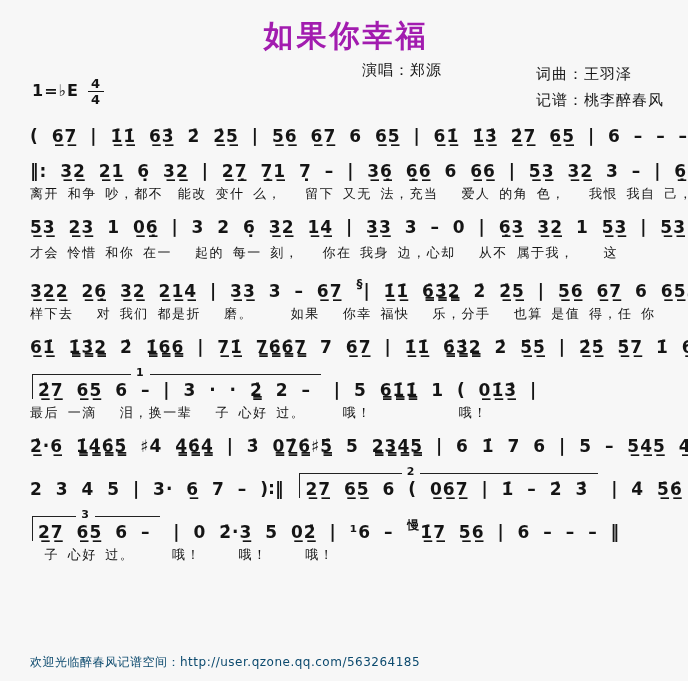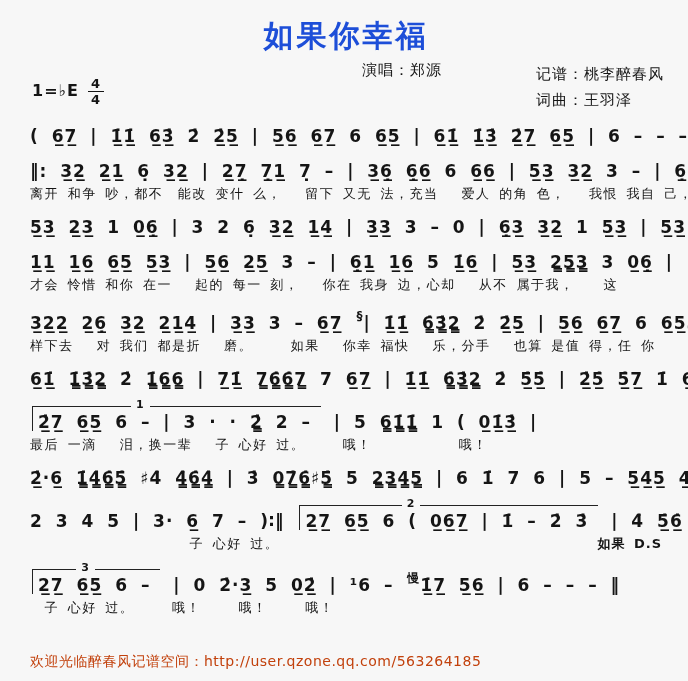--- a/index.html
+++ b/index.html
@@ -5,21 +5,21 @@
   html,body{margin:0;padding:0;}
   body{
     width:688px;height:681px;overflow:hidden;position:relative;
     background:#f7f7f7;color:#151515;
     font-family:"DejaVu Sans","Liberation Sans",sans-serif;
   }
   .page{padding:6px 26px 0 30px;position:relative;}
   .title{
     text-align:center;margin-top:10px;
     font-family:"DejaVu Serif","Liberation Serif",serif;
-    font-size:30px;font-weight:bold;letter-spacing:3px;color:#1d4ed8;
+    font-size:30px;font-weight:bold;letter-spacing:3px;color:#a21caf;
   }
   .meta-row{position:relative;height:54px;margin-top:2px;font-size:15px;}
   .keysig{position:absolute;left:2px;top:18px;font-size:16px;font-weight:bold;letter-spacing:1px;}
   .frac{display:inline-block;vertical-align:middle;text-align:center;font-size:13px;line-height:1;margin-left:9px;font-weight:bold;}
   .frac .num{border-bottom:1.5px solid #151515;padding:0 3px 1px;display:block;}
   .frac .den{padding-top:1px;display:block;}
   .credit-singer{position:absolute;left:332px;top:2px;letter-spacing:1px;text-align:center;}
   .credit-col{position:absolute;left:506px;top:2px;line-height:1.75;letter-spacing:1px;}
   .credit-col div{white-space:nowrap;}
   #score{margin-top:2px;}
@@ -43,55 +43,54 @@
   .supann{font-size:12px;font-weight:bold;vertical-align:9px;letter-spacing:0;margin:0 1px;}
   .lline{
     display:flex;justify-content:space-between;align-items:baseline;
     font-size:13px;letter-spacing:1.5px;word-spacing:3px;
     padding:3px 0 0 0;
   }
   .ltext,.lright{white-space:pre;}
   .lright{font-weight:bold;letter-spacing:1px;}
   .footer{
     position:absolute;left:30px;bottom:10px;
-    font-size:14px;letter-spacing:0.5px;color:#c2410c;white-space:nowrap;
+    font-size:12px;letter-spacing:0.5px;color:#0c4a6e;white-space:nowrap;
   }
 </style>
 </head>
 <body>
 
 <div class="page">
   <div class="title">如果你幸福</div>
 
   <div class="meta-row">
     <div class="keysig">
       <span>1=♭E</span><span class="frac"><span class="num">4</span><span class="den">4</span></span>
     </div>
     <div class="credit-singer">演唱：郑源</div>
     <div class="credit-col">
+      <div>词曲：王羽泽</div>
       <div>记谱：桃李醉春风</div>
-      <div>词曲：王羽泽</div>
     </div>
   </div>
 
   <div id="score">
       <div class="system">
         <div class="nline"><span class="nseg">( 6̲7̲ | 1̲̇1̲̇ 6̲3̲̇ 2̇ 2̲̇5̲ | 5̲6̲ 6̲7̲ 6 6̲5̲ | 6̲1̲̇ 1̲̇3̲̇ 2̲̇7̲ 6̲5̲ | 6 – – – ) |</span></div>
       </div>
       <div class="system">
         <div class="nline"><span class="nseg">‖: 3̲2̲ 2̲1̲ 6̣ 3̲2̲ | 2̲7̣̲ 7̣̲1̲ 7̣ – | 3̲6̣̲ 6̣̲6̲ 6 6̲6̲ | 5̲3̲ 3̲2̲ 3 – | 6̣̲1̲ 6̣̲7̲ 6 6̲5̲ |</span></div>
         <div class="lline">
           <span class="ltext">离开 和争 吵，都不　能改 变什 么，　 留下 又无 法，充当　 爱人 的角 色，　 我恨 我自 己，不能</span>
         </div>
       </div>
       <div class="system">
         <div class="nline"><span class="nseg">5̲3̲ 2̲3̲ 1 0̲6̣̲ | 3 2 6̣ 3̲2̲ 1̲4̲ | 3̲3̲ 3 – 0 | 6̣̲3̲ 3̲2̲ 1 5̲3̲ | 5̲3̲ 2̳5̳3̳ 3 – |</span></div>
       </div>
       <div class="system">
-        <div class="nline"><span class="nseg">1̲1̲ 1̲6̲ 6̲5̲ 5̲3̲ | 5̲6̲ 2̲5̲ 3 – | 6̣̲1̲ 1̲6̲ 5 1̲̇6̲ | 5̲3̲ 2̳5̳3̳ 3 0̲6̣̲ |</span></div>
         <div class="lline">
           <span class="ltext">才会 怜惜 和你 在一　 起的 每一 刻，　 你在 我身 边，心却　 从不 属于我，　　这</span>
         </div>
       </div>
       <div class="system">
         <div class="nline"><span class="nseg">3̲2̲2̲ 2̲6̣̲ 3̲2̲ 2̲1̲4̲ | 3̲3̲ 3 – 6̲7̲ </span><span class="supann">§</span><span class="nseg">| 1̲̇1̲̇ 6̳̇3̳̇2̳ 2̇ 2̲̇5̲ | 5̲6̲ 6̲7̲ 6 6̲5̲5̲ |</span></div>
         <div class="lline">
           <span class="ltext">样下去　 对 我们 都是折　 磨。　　 如果　 你幸 福快　 乐，分手　 也算 是值 得，任 你</span>
         </div>
       </div>
@@ -102,24 +101,20 @@
         <div class="nline"><span class="volta"><span class="vlabel">1</span><span class="vtext">2̲̇7̲ 6̲5̲ 6 – | 3 · · 2̳̇ 2 –</span></span><span class="nseg"> | 5 6̳1̳̇1̳̇ 1 ( 0̲1̲̇3̲̇ |</span></div>
         <div class="lline">
           <span class="ltext">最后 一滴　 泪，换一辈　 子 心好 过。　　 哦！　　　　　　哦！</span>
         </div>
       </div>
       <div class="system">
         <div class="nline"><span class="nseg">2̲̇·6̲ 1̳̇4̳̇6̳̇5̳̇ ♯4̇ 4̳̇6̳̇4̳̇ | 3̇ 0̳7̳̇6̳̇♯5̳̇ 5 2̳3̳4̳5̳ | 6 1̇ 7 6 | 5 – 5̲4̲5̲ 4̲3̲ |</span></div>
       </div>
       <div class="system">
         <div class="nline"><span class="nseg">2 3 4 5 | 3· 6̲ 7 – )∶‖ </span><span class="volta"><span class="vlabel">2</span><span class="vtext">2̲7̲ 6̲5̲ 6 ( 0̲6̲7̲ | 1̇ – 2̇ 3̇</span></span><span class="nseg"> | 4̇ 5̲̇6̲̇ ♯5̲̇6̲̇ ) 6̲7̲ ‖</span></div>
-        <div class="lline">
-          <span class="ltext">　　　　　　　　　　　子 心好 过。</span>
-          <span class="lright">如果 D.S</span>
-        </div>
       </div>
       <div class="system">
         <div class="nline"><span class="volta"><span class="vlabel">3</span><span class="vtext">2̲7̲ 6̲5̲ 6 –</span></span><span class="nseg"> | 0 2̇·3̲ 5 0̲2̲̇ | ¹6 – </span><span class="supann">慢</span><span class="nseg">1̲̇7̲ 5̲6̲ | 6 – – – ‖</span></div>
         <div class="lline">
           <span class="ltext">　子 心好 过。　　 哦！　　 哦！　　 哦！</span>
         </div>
       </div>
     </div>
 </div>
 

